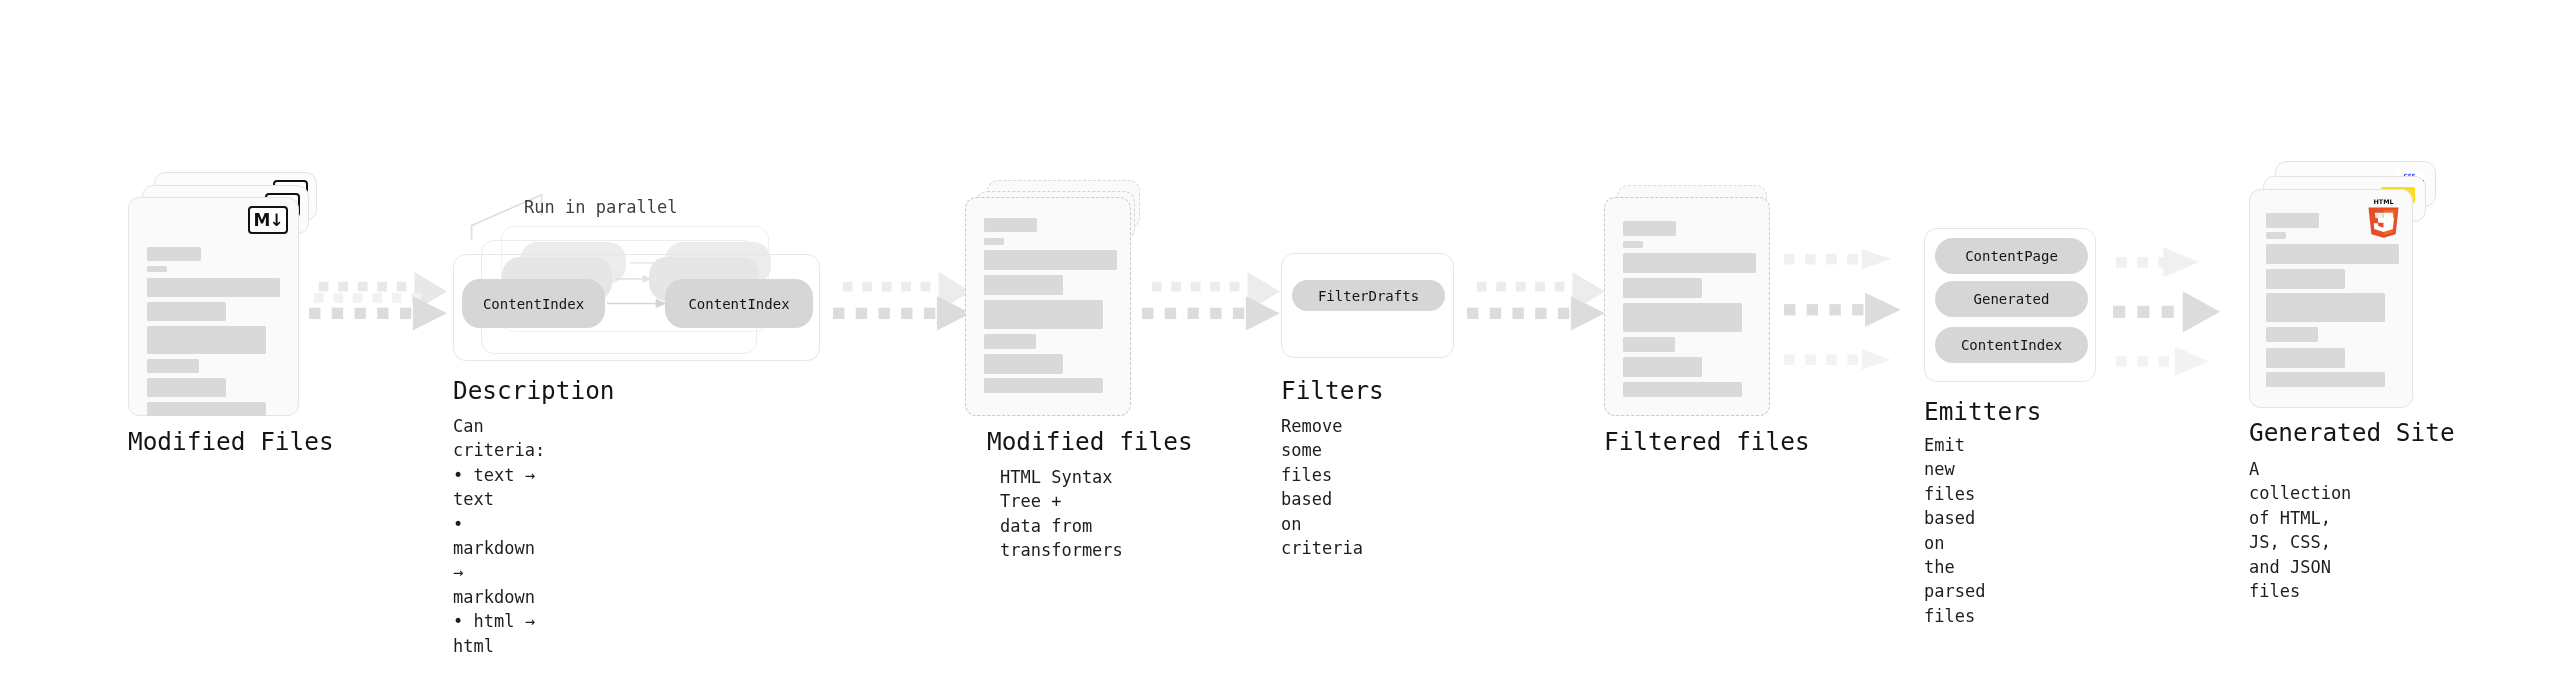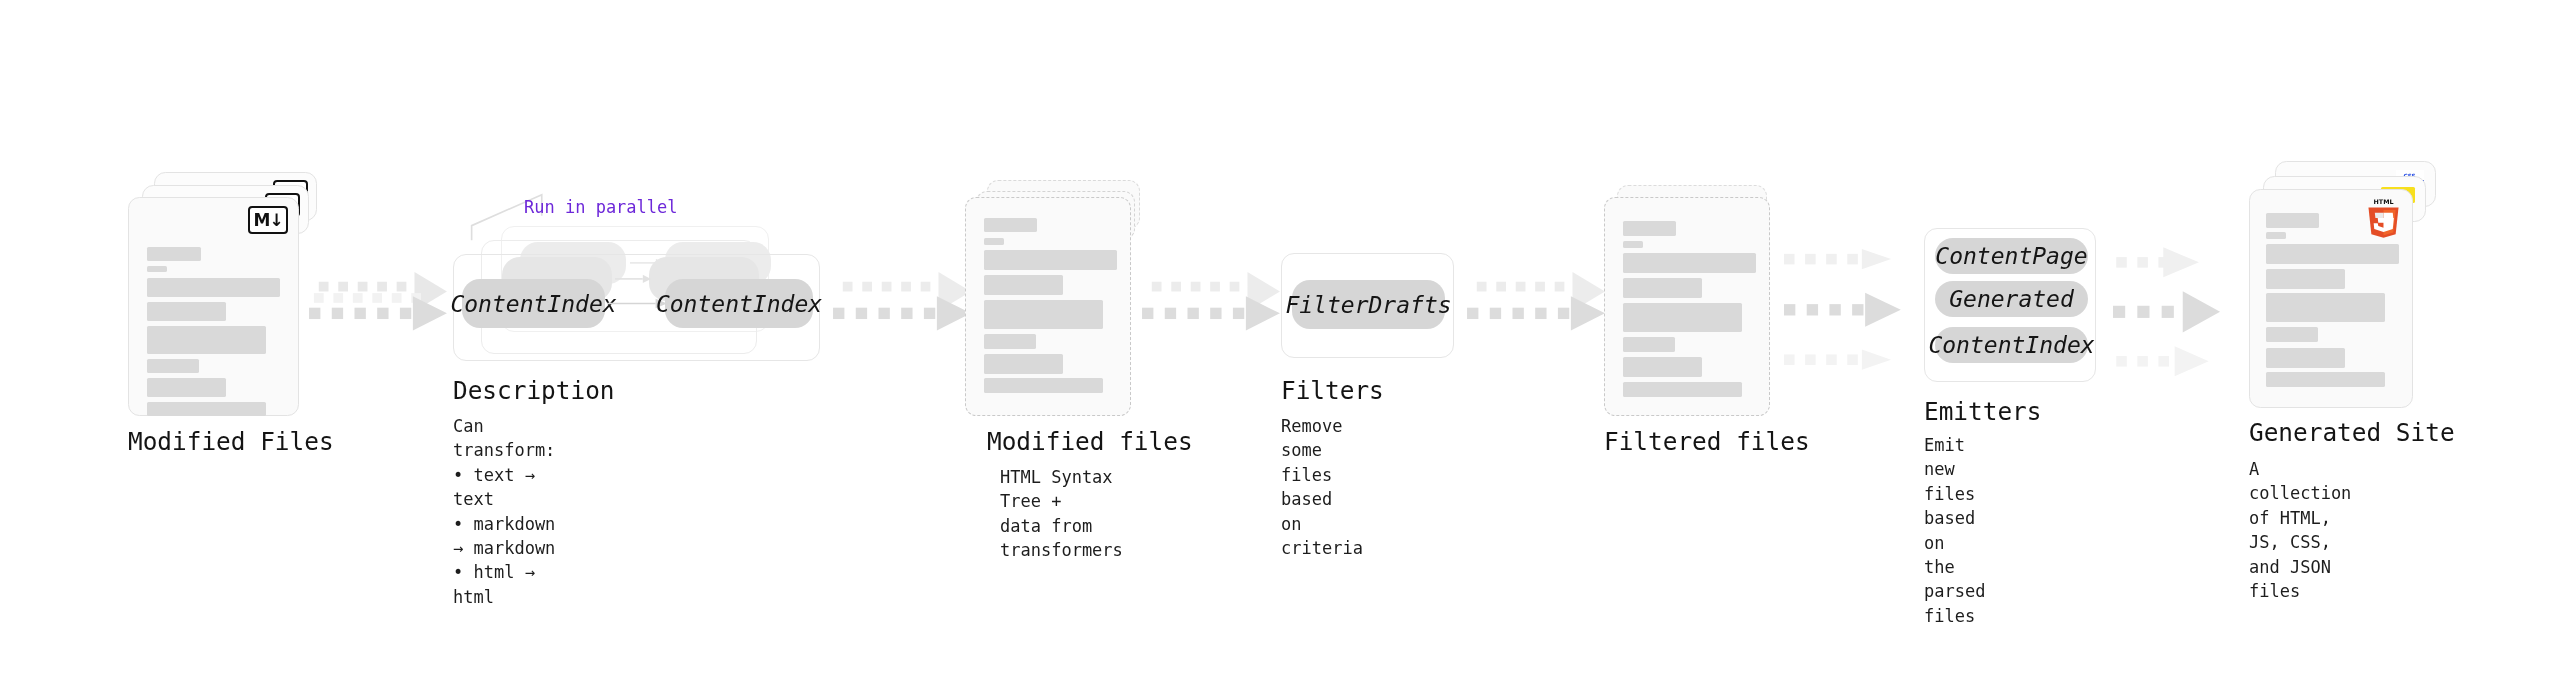--- a/index.html
+++ b/index.html
@@ -73,39 +73,38 @@
     color:#1d1d1d;
     white-space:pre-line;
   }
 
   
   .pill{
     position:absolute;
     background:#d6d6d6;
     border-radius:18px;
     display:flex;align-items:center;justify-content:center;
-    font-size:23px;color:#151515;
+    font-size:14px;color:#151515;
     box-sizing:border-box;
     white-space:nowrap;
-    font-style:italic;
   }
   .group{
     position:absolute;
     border:1.6px solid #e6e6e6;
     border-radius:13px;
     box-sizing:border-box;
     background:transparent;
   }
 
   
   .arrow{position:absolute;}
   .parallel-note{
     position:absolute;
     font-size:17px;
-    color:#6d28d9;
+    color:#404040;
     white-space:nowrap;
   }
 </style>
 </head>
 <body>
 
 <div class="stage">
 
   <div class="node">
 
@@ -186,21 +185,21 @@
     <div class="group" style="left:453px;top:254px;width:367px;height:107px;border-color:#e6e6e6;">
     </div>
     <div class="pill" style="left:462px;top:279px;width:143px;height:49px;">ContentIndex</div>
     <svg class="arrow" style="left:607px;top:297px;" width="60" height="13" viewBox="0 0 74 16">
       <line x1="0" y1="8" x2="60" y2="8" stroke="#d5d5d5" stroke-width="2"></line>
       <polygon points="60,2 74,8 60,14" fill="#d5d5d5"></polygon>
     </svg>
     <div class="pill" style="left:665px;top:279px;width:148px;height:49px;">ContentIndex</div>
 
     <div class="title" style="left:453px;top:376px;">Description</div>
-    <div class="desc" style="left:453px;top:414px;">Can transform:
+    <div class="desc" style="left:453px;top:414px;">Can criteria:
  • text → text
  • markdown → markdown
  • html → html</div>
   </div>
 
   <svg class="arrow" style="left:833px;top:272px;" width="138" height="73" viewBox="0 0 170 90">
     <g fill="#ececec">
       <rect x="12" y="12" width="12" height="12"></rect>
         <rect x="36" y="12" width="12" height="12"></rect>
       <rect x="60" y="12" width="12" height="12"></rect>
@@ -252,21 +251,21 @@
         <rect x="28" y="44" width="14" height="14"></rect>
       <rect x="56" y="44" width="14" height="14"></rect>
         <rect x="84" y="44" width="14" height="14"></rect>
       <rect x="112" y="44" width="14" height="14"></rect>
       <polygon points="128,30 170,51 128,72"></polygon>
     </g>
   </svg>
 
   <div class="node">
     <div class="group" style="left:1281px;top:253px;width:173px;height:105px;"></div>
-    <div class="pill" style="left:1292px;top:280px;width:153px;height:49px;">FilterDrafts</div>
+    <div class="pill" style="left:1292px;top:280px;width:153px;height:31px;">FilterDrafts</div>
     <div class="title" style="left:1281px;top:376px;text-align:right;">Filters</div>
     <div class="desc" style="left:1281px;top:414px;">Remove some files based
 on criteria</div>
   </div>
 
   <svg class="arrow" style="left:1467px;top:272px;" width="138" height="73" viewBox="0 0 170 90">
     <g fill="#ececec">
       <rect x="12" y="12" width="12" height="12"></rect>
         <rect x="36" y="12" width="12" height="12"></rect>
       <rect x="60" y="12" width="12" height="12"></rect>

